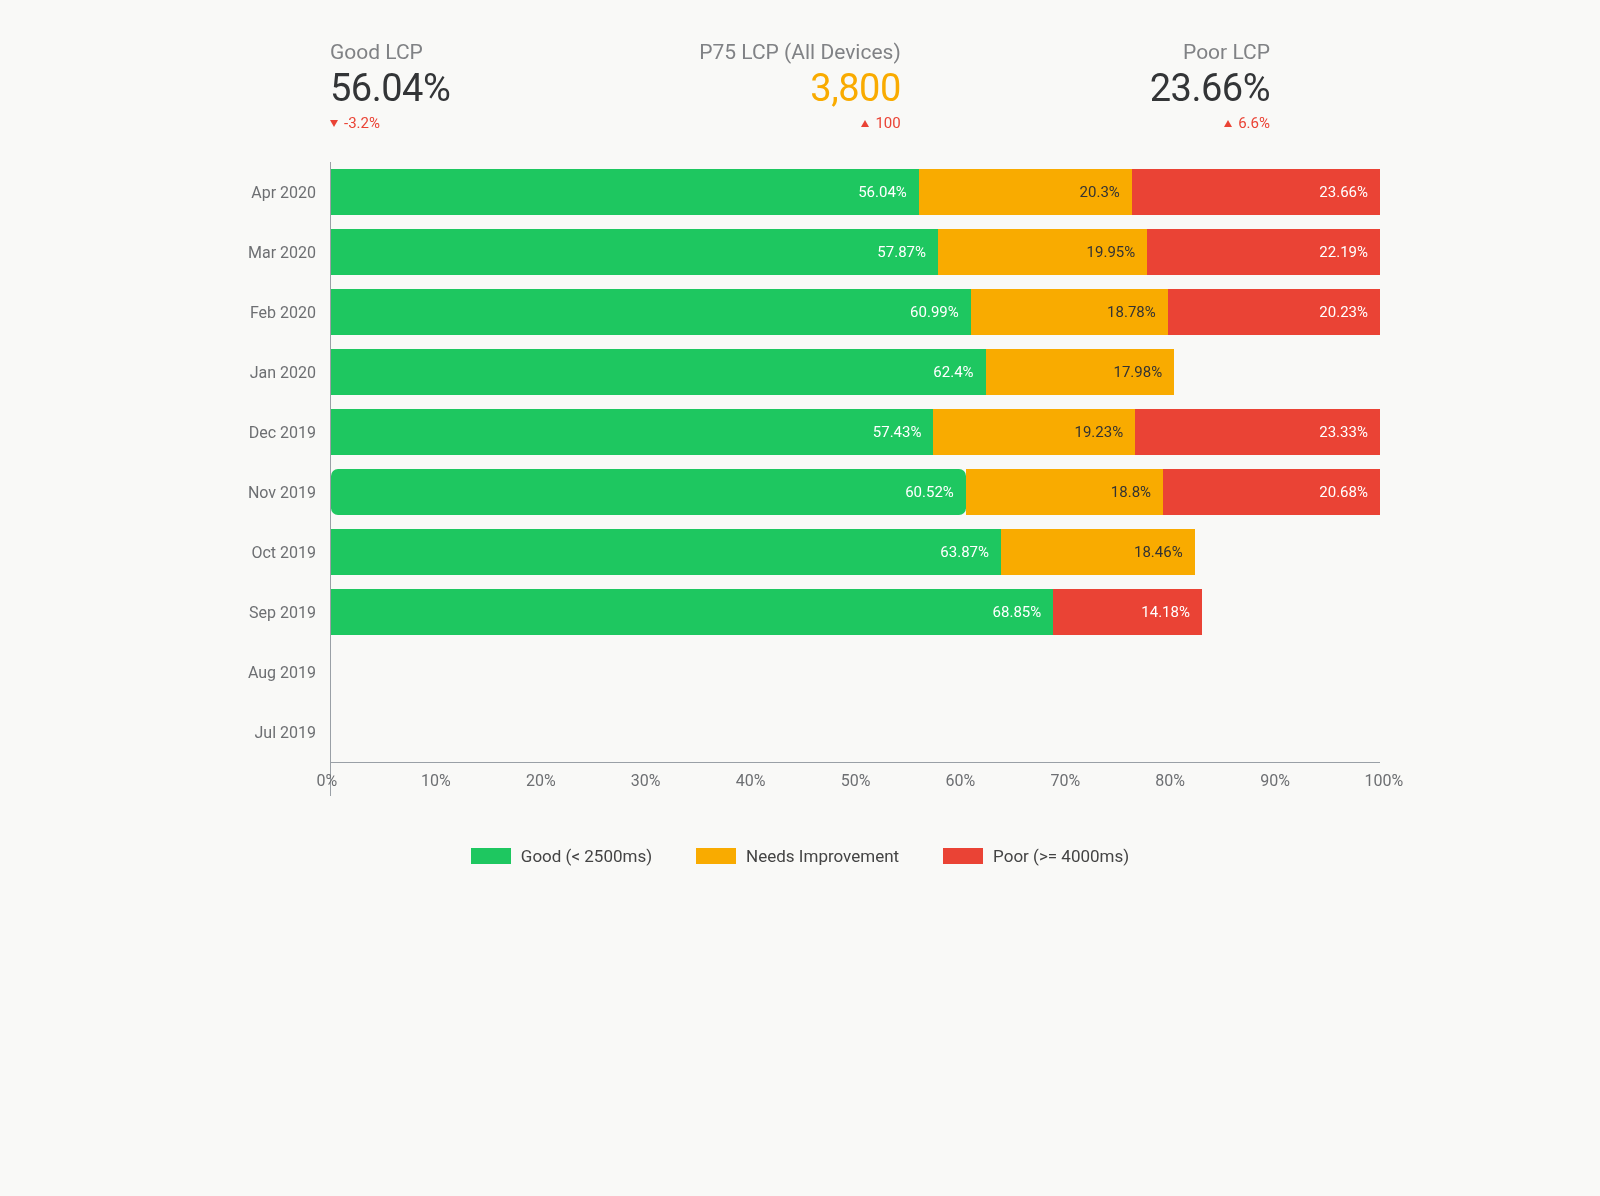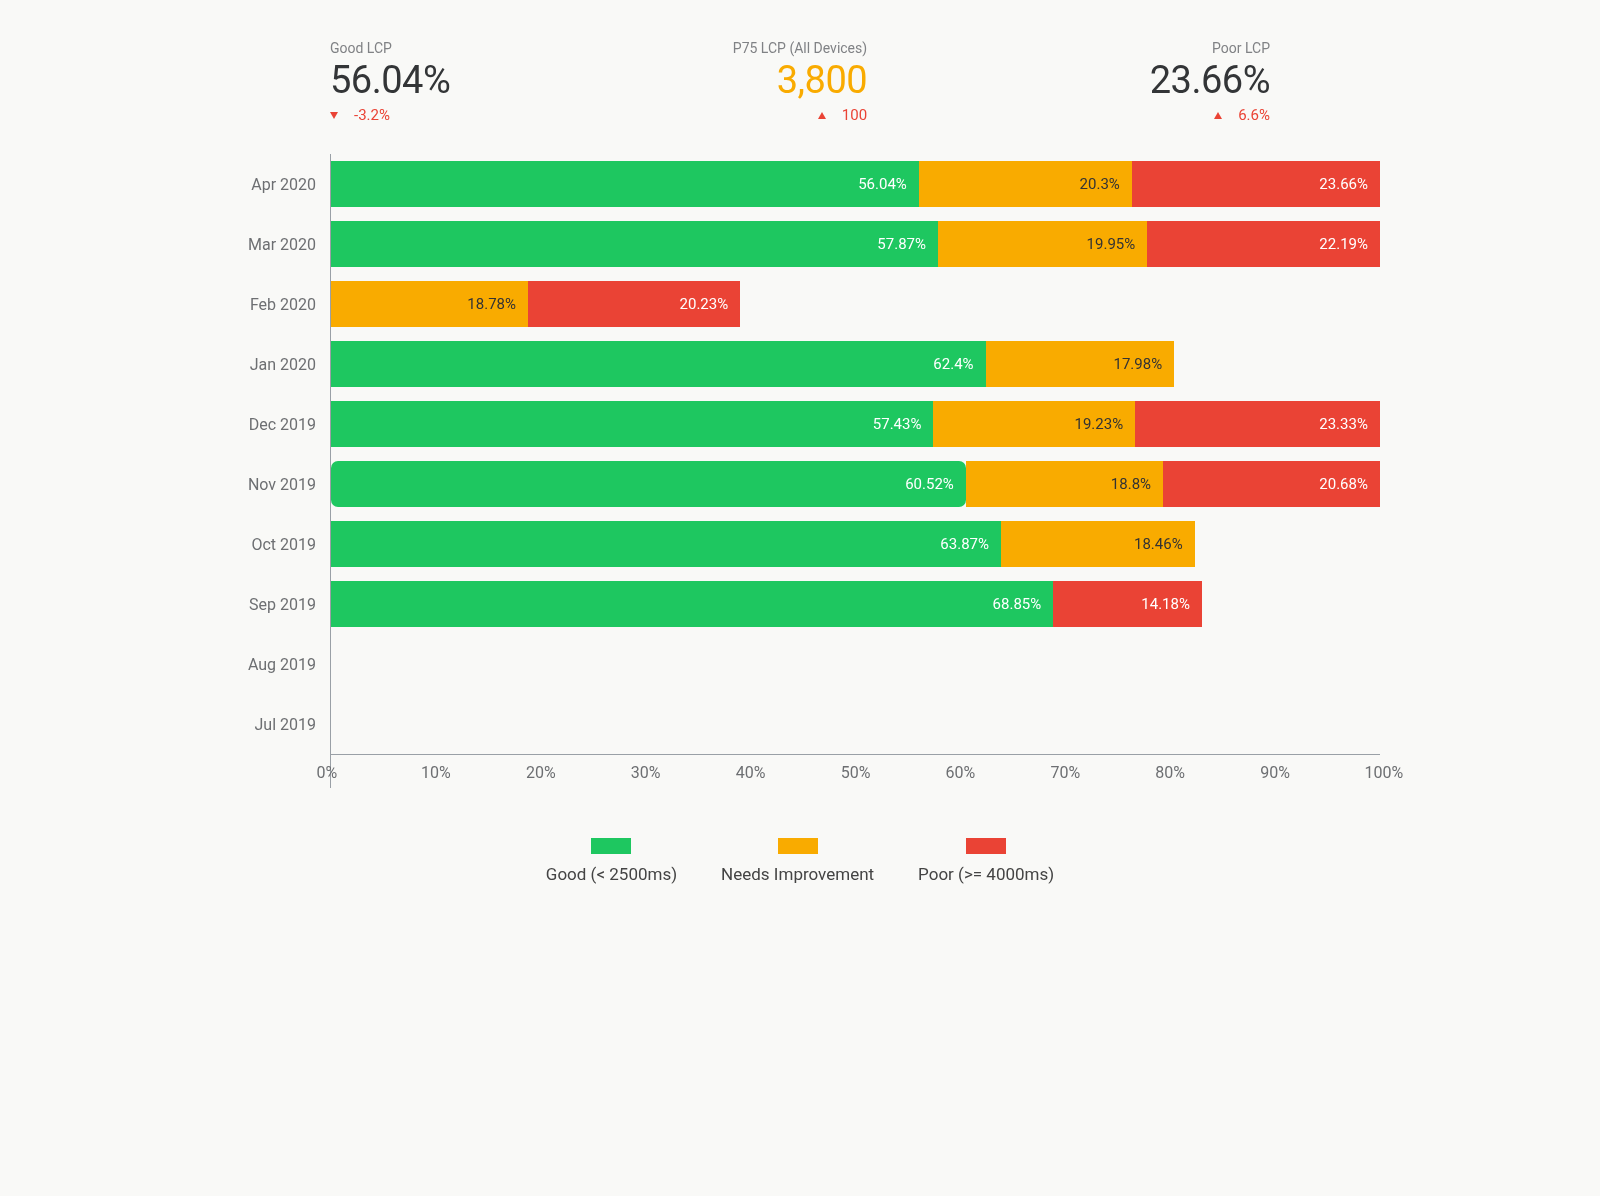--- a/index.html
+++ b/index.html
@@ -10,24 +10,24 @@
     color: #3c4043;
   }
   .wrap { width: 1280px; margin: 0 auto; padding: 40px 60px 40px 60px; }
 
   
   .stats { display: flex; justify-content: space-between; padding: 0 110px 30px 110px; }
   .stat { display: flex; flex-direction: column; }
   .stat.left  { align-items: flex-start; text-align: left; }
   .stat.mid   { align-items: flex-end; text-align: center; }
   .stat.right { align-items: flex-end; text-align: right; }
-  .stat-label { font-size: 14px; color: #808285; margin-bottom: 2px; }
+  .stat-label { font-size: 21px; color: #808285; margin-bottom: 2px; }
   .stat-value { font-size: 38px; font-weight: 400; color: #333537; letter-spacing: -0.5px; }
   .stat-value.orange { color: #f9ab00; }
-  .stat-delta { font-size: 15px; margin-top: 4px; display: flex; align-items: center; gap: 16px; }
+  .stat-delta { font-size: 15px; margin-top: 4px; display: flex; align-items: center; gap: 6px; }
   .delta-red { color: #ea4335; }
   .arrow-down, .arrow-up { width: 0; height: 0; display: inline-block; }
   .arrow-down { border-left: 4px solid transparent; border-right: 4px solid transparent; border-top: 7px solid #ea4335; }
   .arrow-up   { border-left: 4px solid transparent; border-right: 4px solid transparent; border-bottom: 7px solid #ea4335; }
 
   
   .chart { display: flex; }
   .ylabels { width: 110px; display: flex; flex-direction: column; }
   .ylabel { height: 60px; display: flex; align-items: center; justify-content: flex-end; padding-right: 14px; font-size: 16px; color: #6d6f72; white-space: nowrap; }
 
@@ -40,21 +40,21 @@
   .seg.ni    { background: #f9ab00; color: #333; }
   .seg.poor  { background: #ea4335; }
 
   .xaxis { position: relative; height: 34px; border-top: 1px solid #9aa0a6; margin-top: 0; }
   .xtick { position: absolute; top: 8px; transform: translateX(-50%); font-size: 16px; color: #6d6f72; }
   .xtick.first { transform: translateX(-70%); }
   .xtick.last  { transform: translateX(-40%); }
 
   
   .legend { display: flex; justify-content: center; gap: 44px; margin-top: 50px; font-size: 17px; color: #444; }
-  .legend-item { display: flex; align-items: center; gap: 10px; flex-direction: column; }
+  .legend-item { display: flex; align-items: center; gap: 10px; }
   .swatch { width: 40px; height: 16px; }
   .swatch.good { background: #1ec760; }
   .swatch.ni   { background: #f9ab00; }
   .swatch.poor { background: #ea4335; }
 </style>
 </head>
 <body>
 
 <div class="wrap">
 
@@ -109,20 +109,21 @@
           </div>
           <div class="row">
             <div class="barset">
               <div class="seg good" style="width: 57.87%;">57.87%</div>
               <div class="seg ni" style="width: 19.95%;">19.95%</div>
               <div class="seg poor" style="width: 22.19%;">22.19%</div>
             </div>
           </div>
           <div class="row">
             <div class="barset">
+              <div class="seg good" style="width: 60.99%;">60.99%</div>
               <div class="seg ni" style="width: 18.78%;">18.78%</div>
               <div class="seg poor" style="width: 20.23%;">20.23%</div>
             </div>
           </div>
           <div class="row">
             <div class="barset">
               <div class="seg good" style="width: 62.4%;">62.4%</div>
               <div class="seg ni" style="width: 17.98%;">17.98%</div>
             </div>
           </div>

